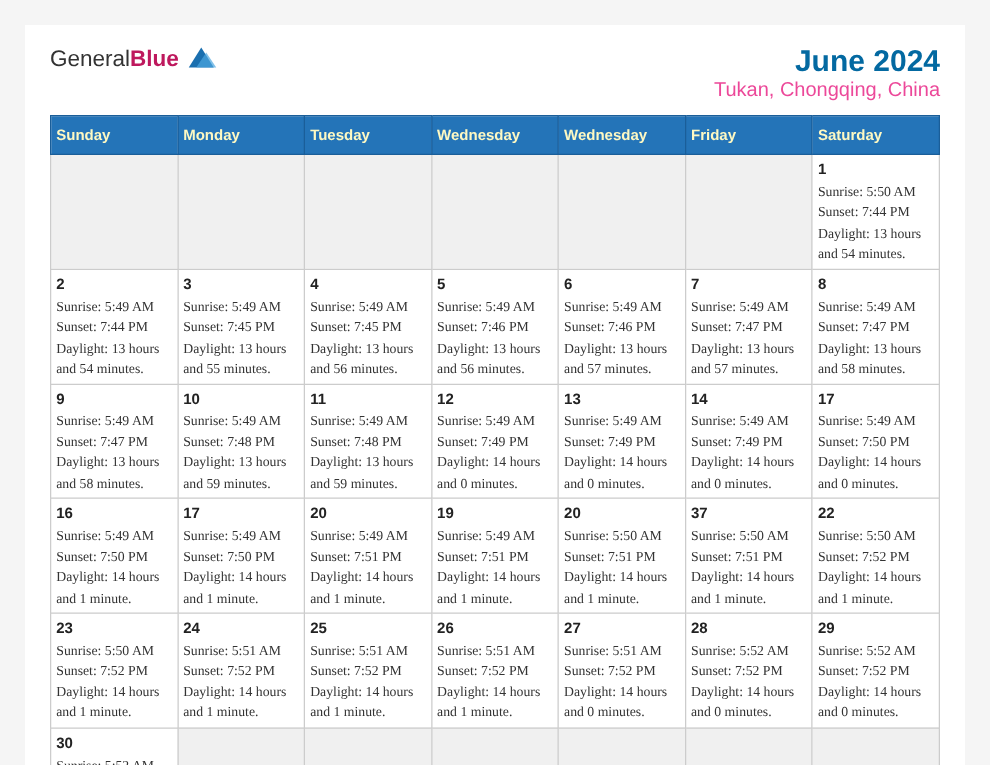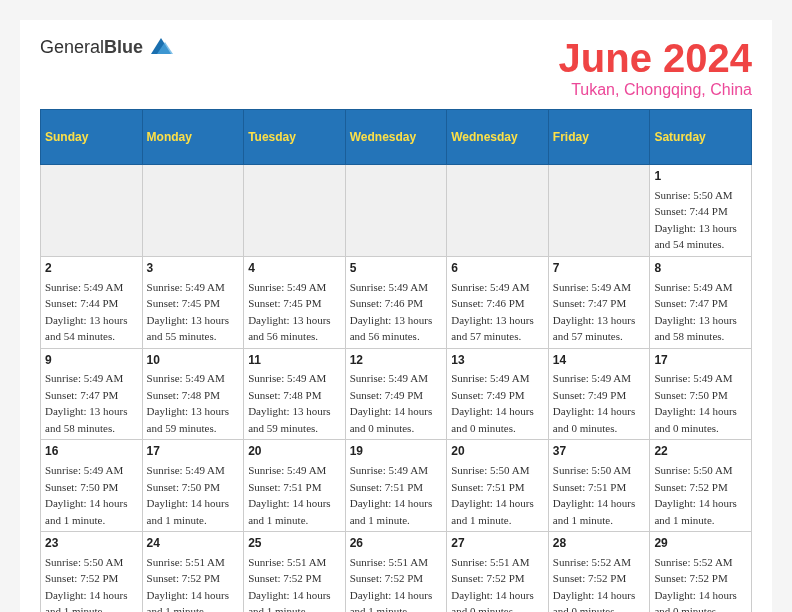--- a/index.html
+++ b/index.html
@@ -26,50 +26,50 @@
       align-items: flex-start;
     }
     .logo-text {
       display: flex;
       align-items: flex-end;
       font-size: 18px;
       font-weight: normal;
       color: #333;
     }
     .logo-general { font-size: 18px; color: #333; }
-    .logo-blue { color: #404040; font-size: 18px; font-weight: bold; }
+    .logo-blue { color: #be185d; font-size: 18px; font-weight: bold; }
     .logo-icon {
       width: 28px;
       height: 22px;
       margin-left: 4px;
       position: relative;
     }
     .title-block {
       text-align: right;
     }
     .title-month {
-      font-size: 40px;
+      font-size: 24px;
       font-weight: bold;
-      color: #ef4444;
+      color: #0369a1;
     }
     .title-location {
       font-size: 16px;
       color: #ec4899;
     }
     table {
       width: 100%;
       border-collapse: collapse;
       table-layout: fixed;
     }
     thead tr th {
       background: #2474b8;
-      color: #fde047;
+      color: #fef9c3;
       font-size: 12px;
       font-weight: bold;
-      padding: 20px 4px;
+      padding: 8px 4px;
       text-align: left;
       border: 1px solid #1a5e99;
     }
     tbody tr td {
       border: 1px solid #ccc;
       vertical-align: top;
       padding: 3px 4px;
       font-size: 10px;
       color: #333;
       line-height: 1.4;

